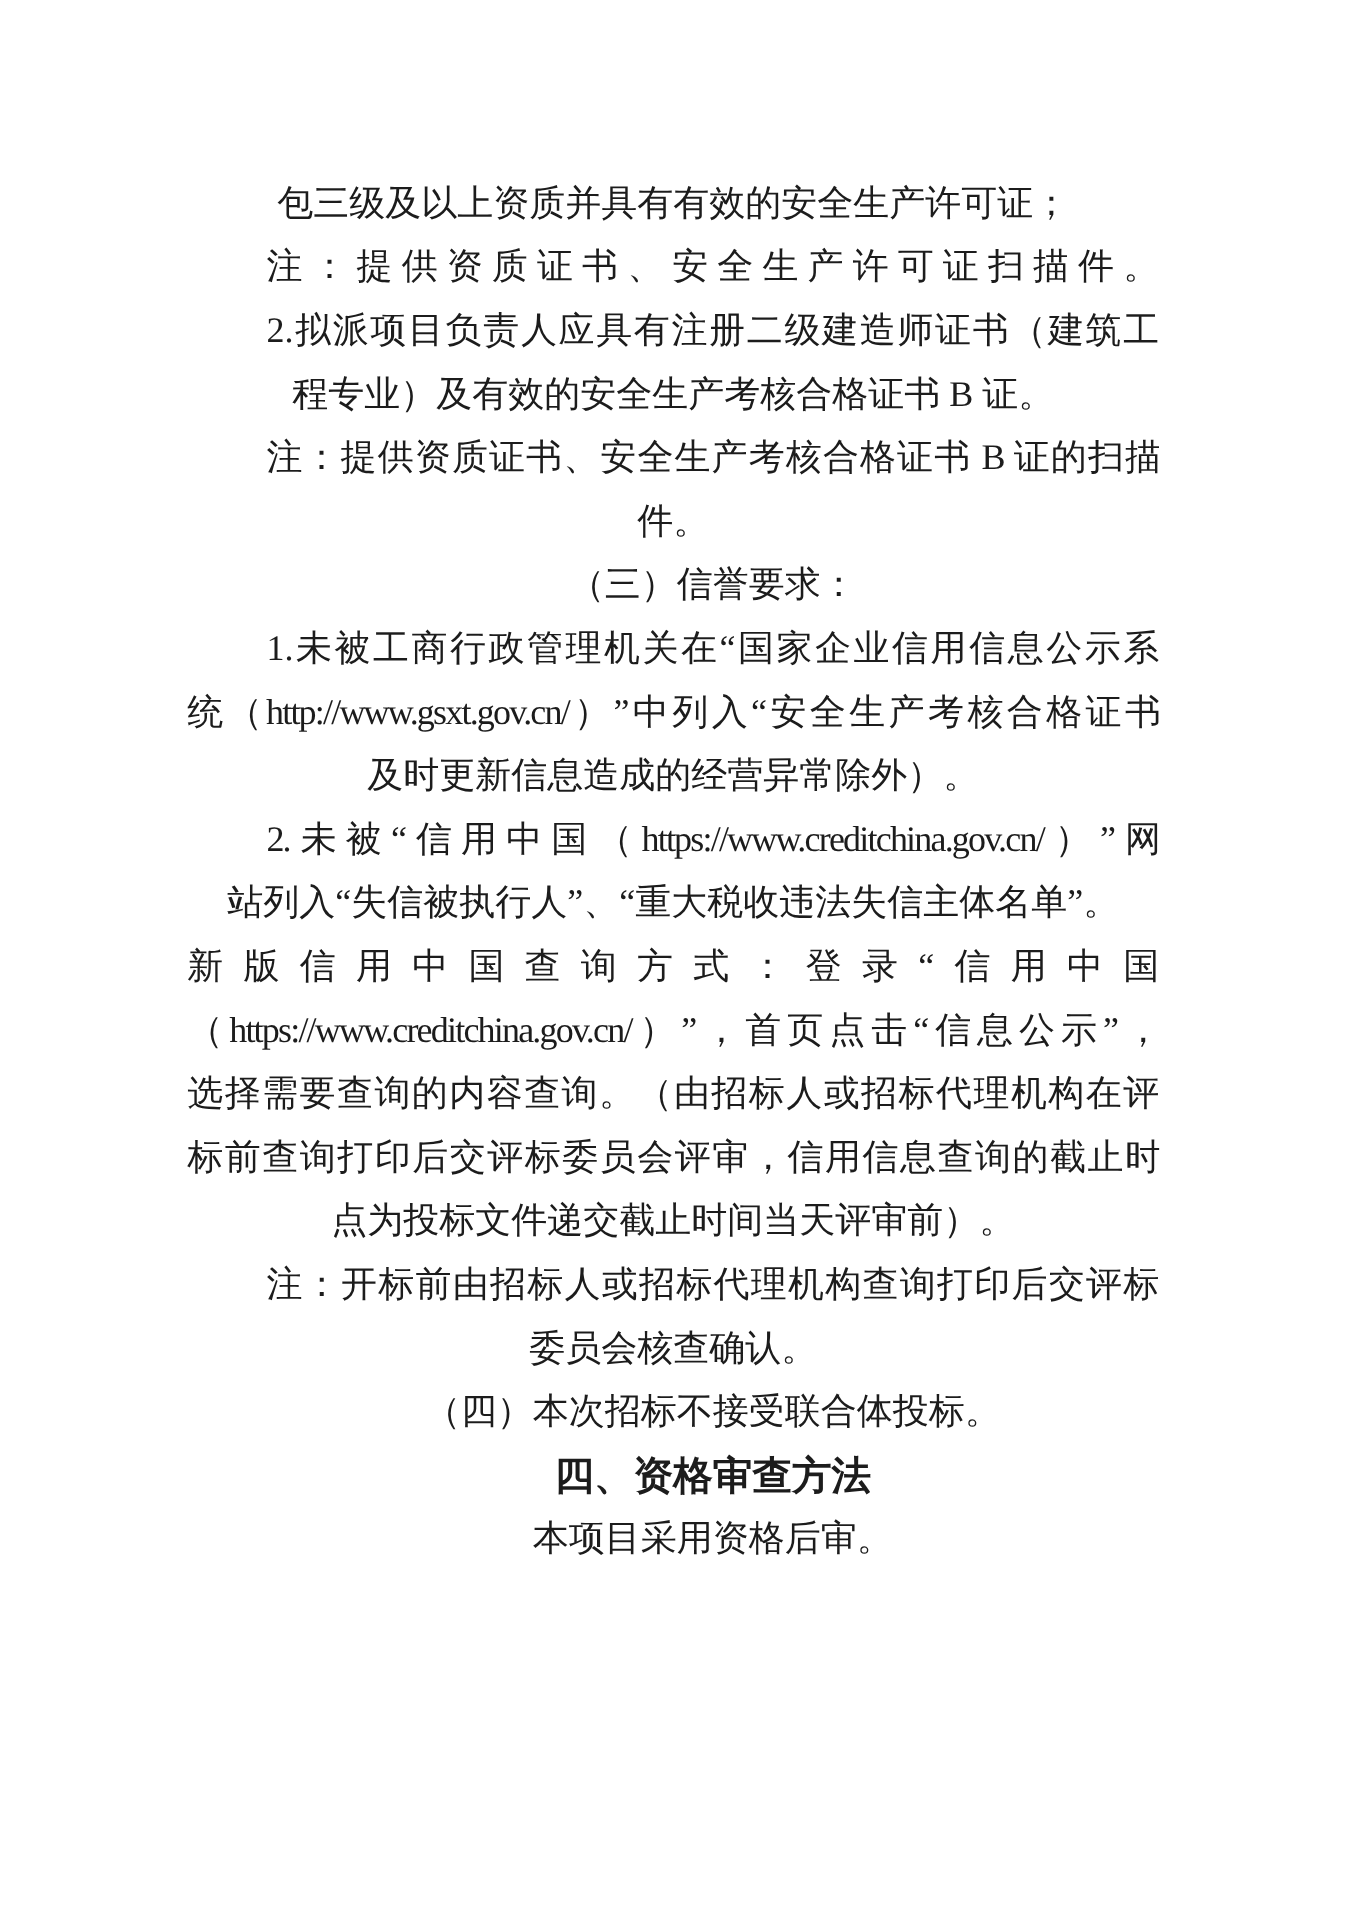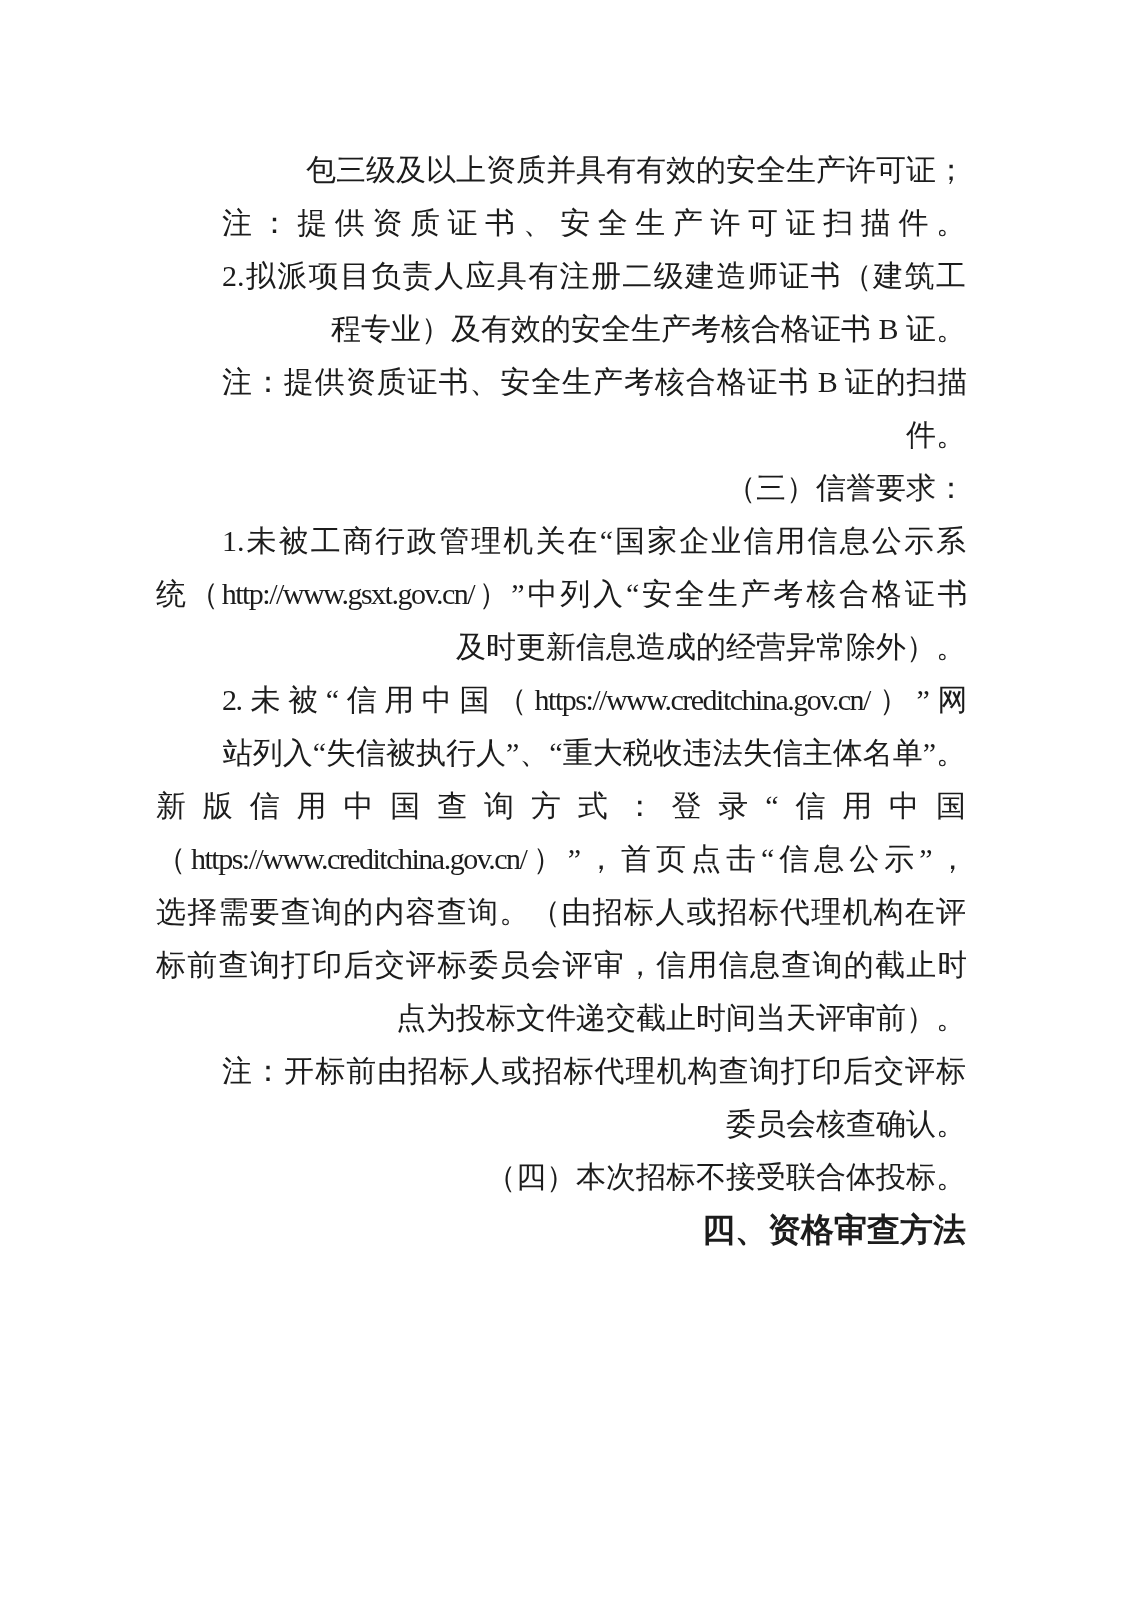--- a/index.html
+++ b/index.html
@@ -16,21 +16,21 @@
     position: absolute;
     left: 156px;
     top: 143px;
     width: 810px;
   }
   .line {
     height: 53px;
     line-height: 53px;
     font-size: 30px;
     white-space: nowrap;
-    text-align: right;
+    text-align: center;
   }
   .line.j {
     white-space: normal;
     text-align: justify;
     text-align-last: justify;
     overflow: hidden;
   }
   .line.ind { padding-left: 66px; }
   .line.kai { }
   .line.hd {
@@ -60,14 +60,15 @@
       <div class="line">站列入“失信被执行人”、“重大税收违法失信主体名单”。</div>
       <div class="line j">新版信用中国查询方式：登录“信用中国</div>
       <div class="line j tight">（https://www.creditchina.gov.cn/）”，首页点击“信息公示”，</div>
       <div class="line j">选择需要查询的内容查询。（由招标人或招标代理机构在评</div>
       <div class="line j tight">标前查询打印后交评标委员会评审，信用信息查询的截止时</div>
       <div class="line">点为投标文件递交截止时间当天评审前）。</div>
       <div class="line ind j">注：开标前由招标人或招标代理机构查询打印后交评标</div>
       <div class="line">委员会核查确认。</div>
       <div class="line ind kai">（四）本次招标不接受联合体投标。</div>
       <div class="line ind hd">四、资格审查方法</div>
+      <div class="line ind">本项目采用资格后审。</div>
     </div>
 </div>
 
 </body></html>

